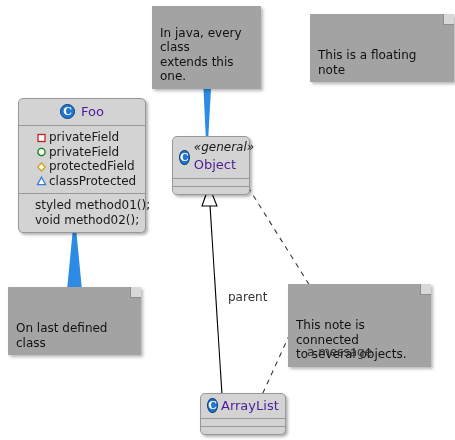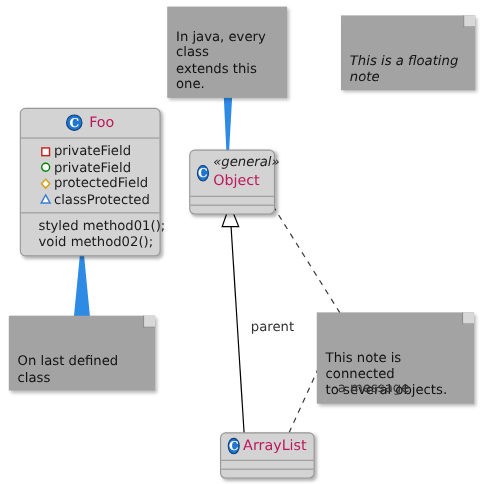--- a/index.html
+++ b/index.html
@@ -41,21 +41,21 @@
   }
   .uml-stereotype {
     display: block;
     font-style: italic;
     font-size: 12px;
     color: #1a1a1a;
     line-height: 13px;
   }
   .uml-name {
     font-size: 13px;
-    color: #be185d;
+    color: #4c1d95;
     line-height: 15px;
     vertical-align: middle;
   }
   .uml-divider {
     height: 1px;
     background: #989898;
     font-size: 0;
     line-height: 0;
   }
   .uml-compartment {
@@ -251,21 +251,21 @@
     <div class="uml-compartment empty"></div>
     <div class="uml-divider"></div>
     <div class="uml-compartment empty"></div>
   </div>
 
   <div class="note" style="left:152px; top:6px; width:109px;">
     <span>In java, every class
 extends this one.</span>
   </div>
 
-  <div class="note" style="left:310px; top:14px; width:122px;font-style:italic;">
+  <div class="note" style="left:310px; top:14px; width:144px;">
     <span class="fold"></span>
     <span>This is a floating note</span>
   </div>
 
   <div class="note" style="left:288px; top:284px; width:143px;">
     <span class="fold"></span>
     <span>This note is connected
 to several objects.</span>
   </div>
 

